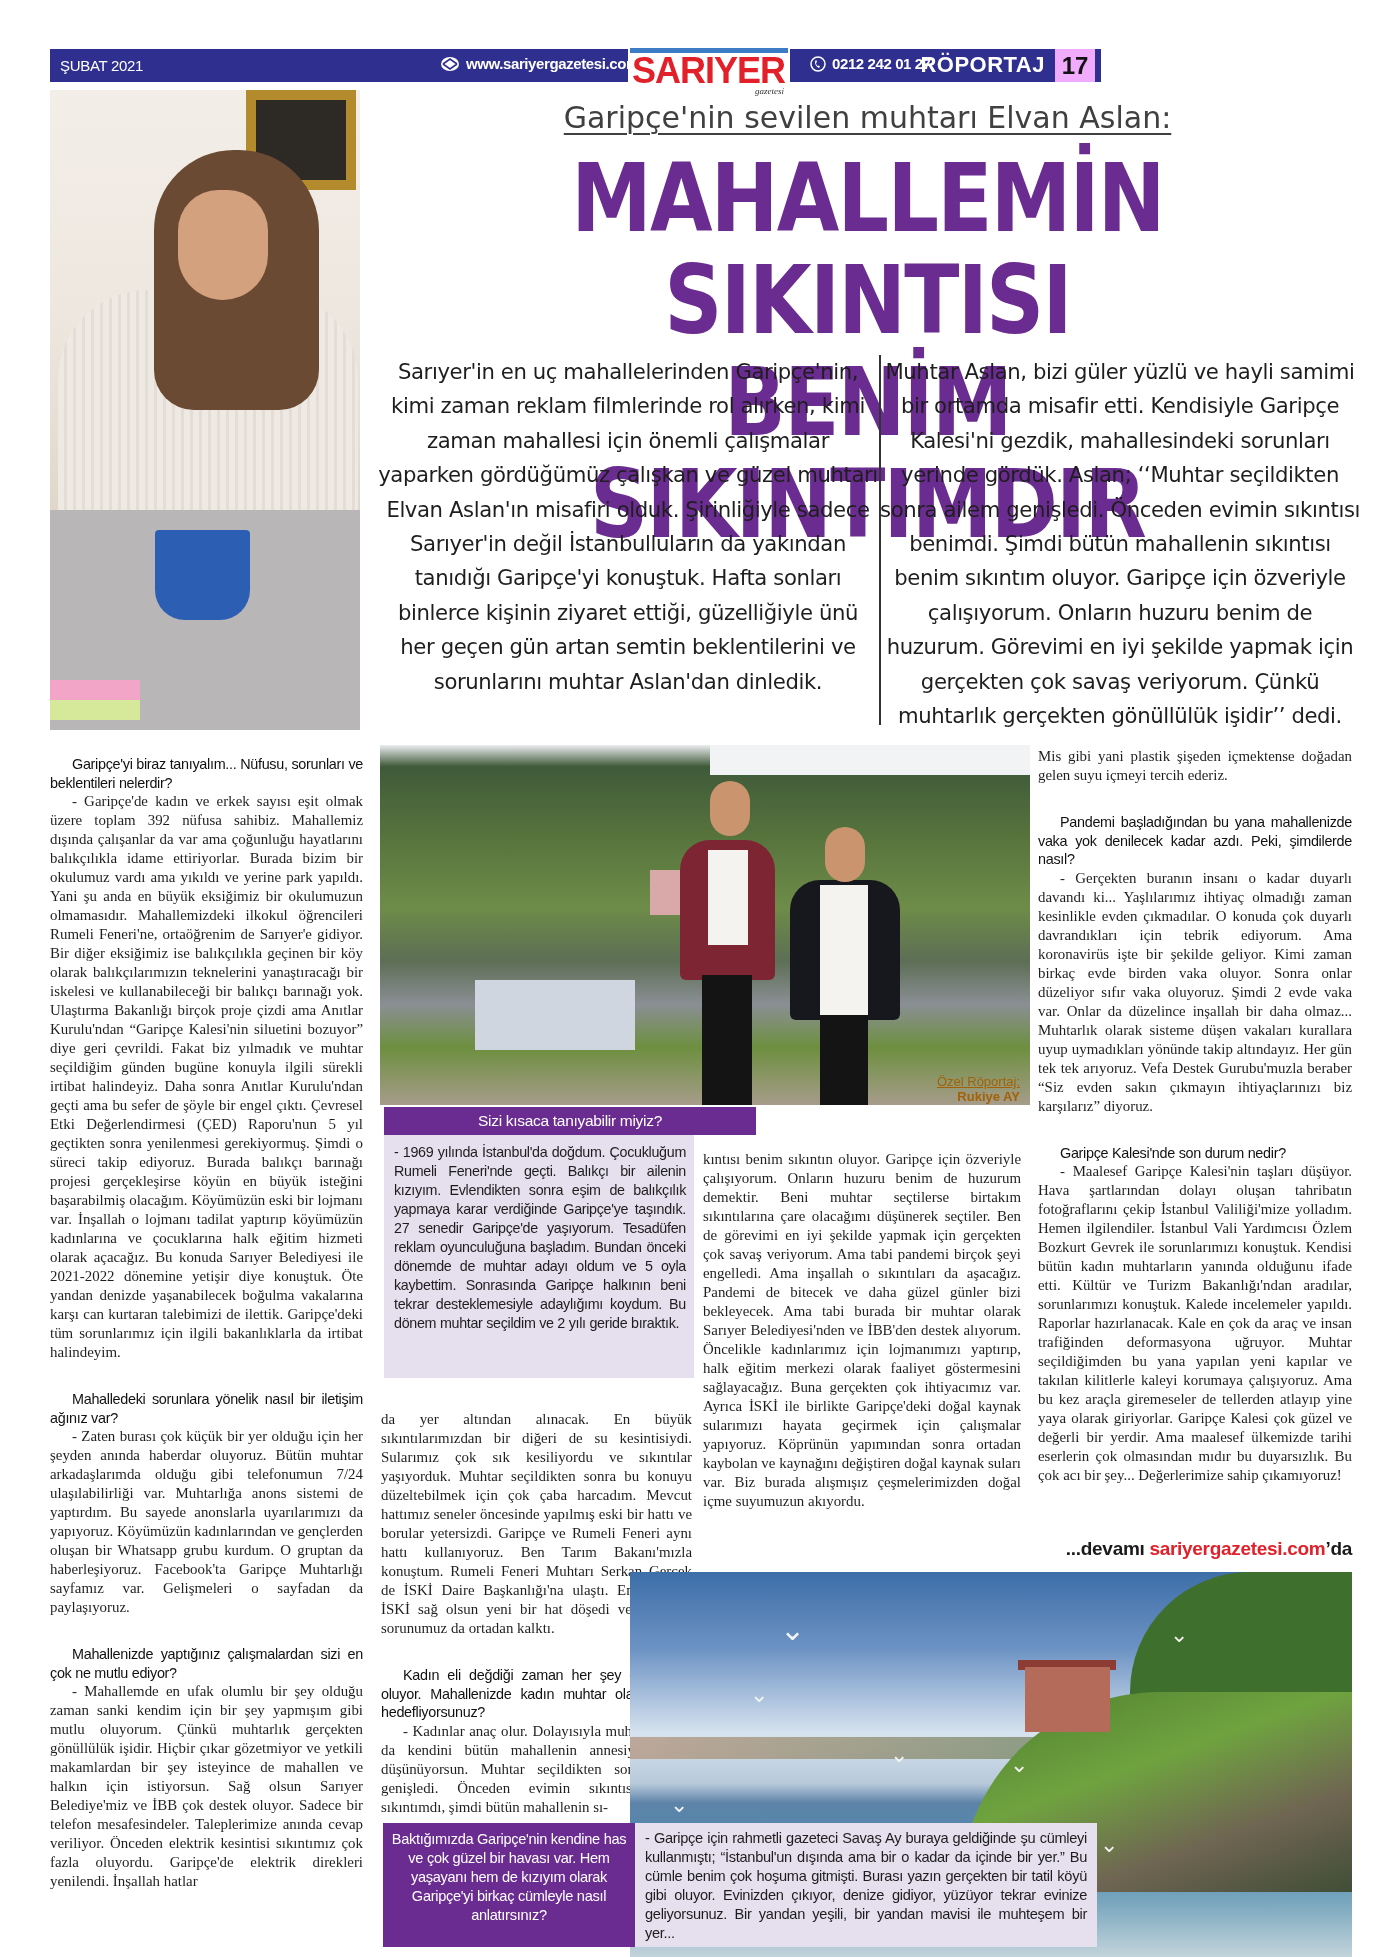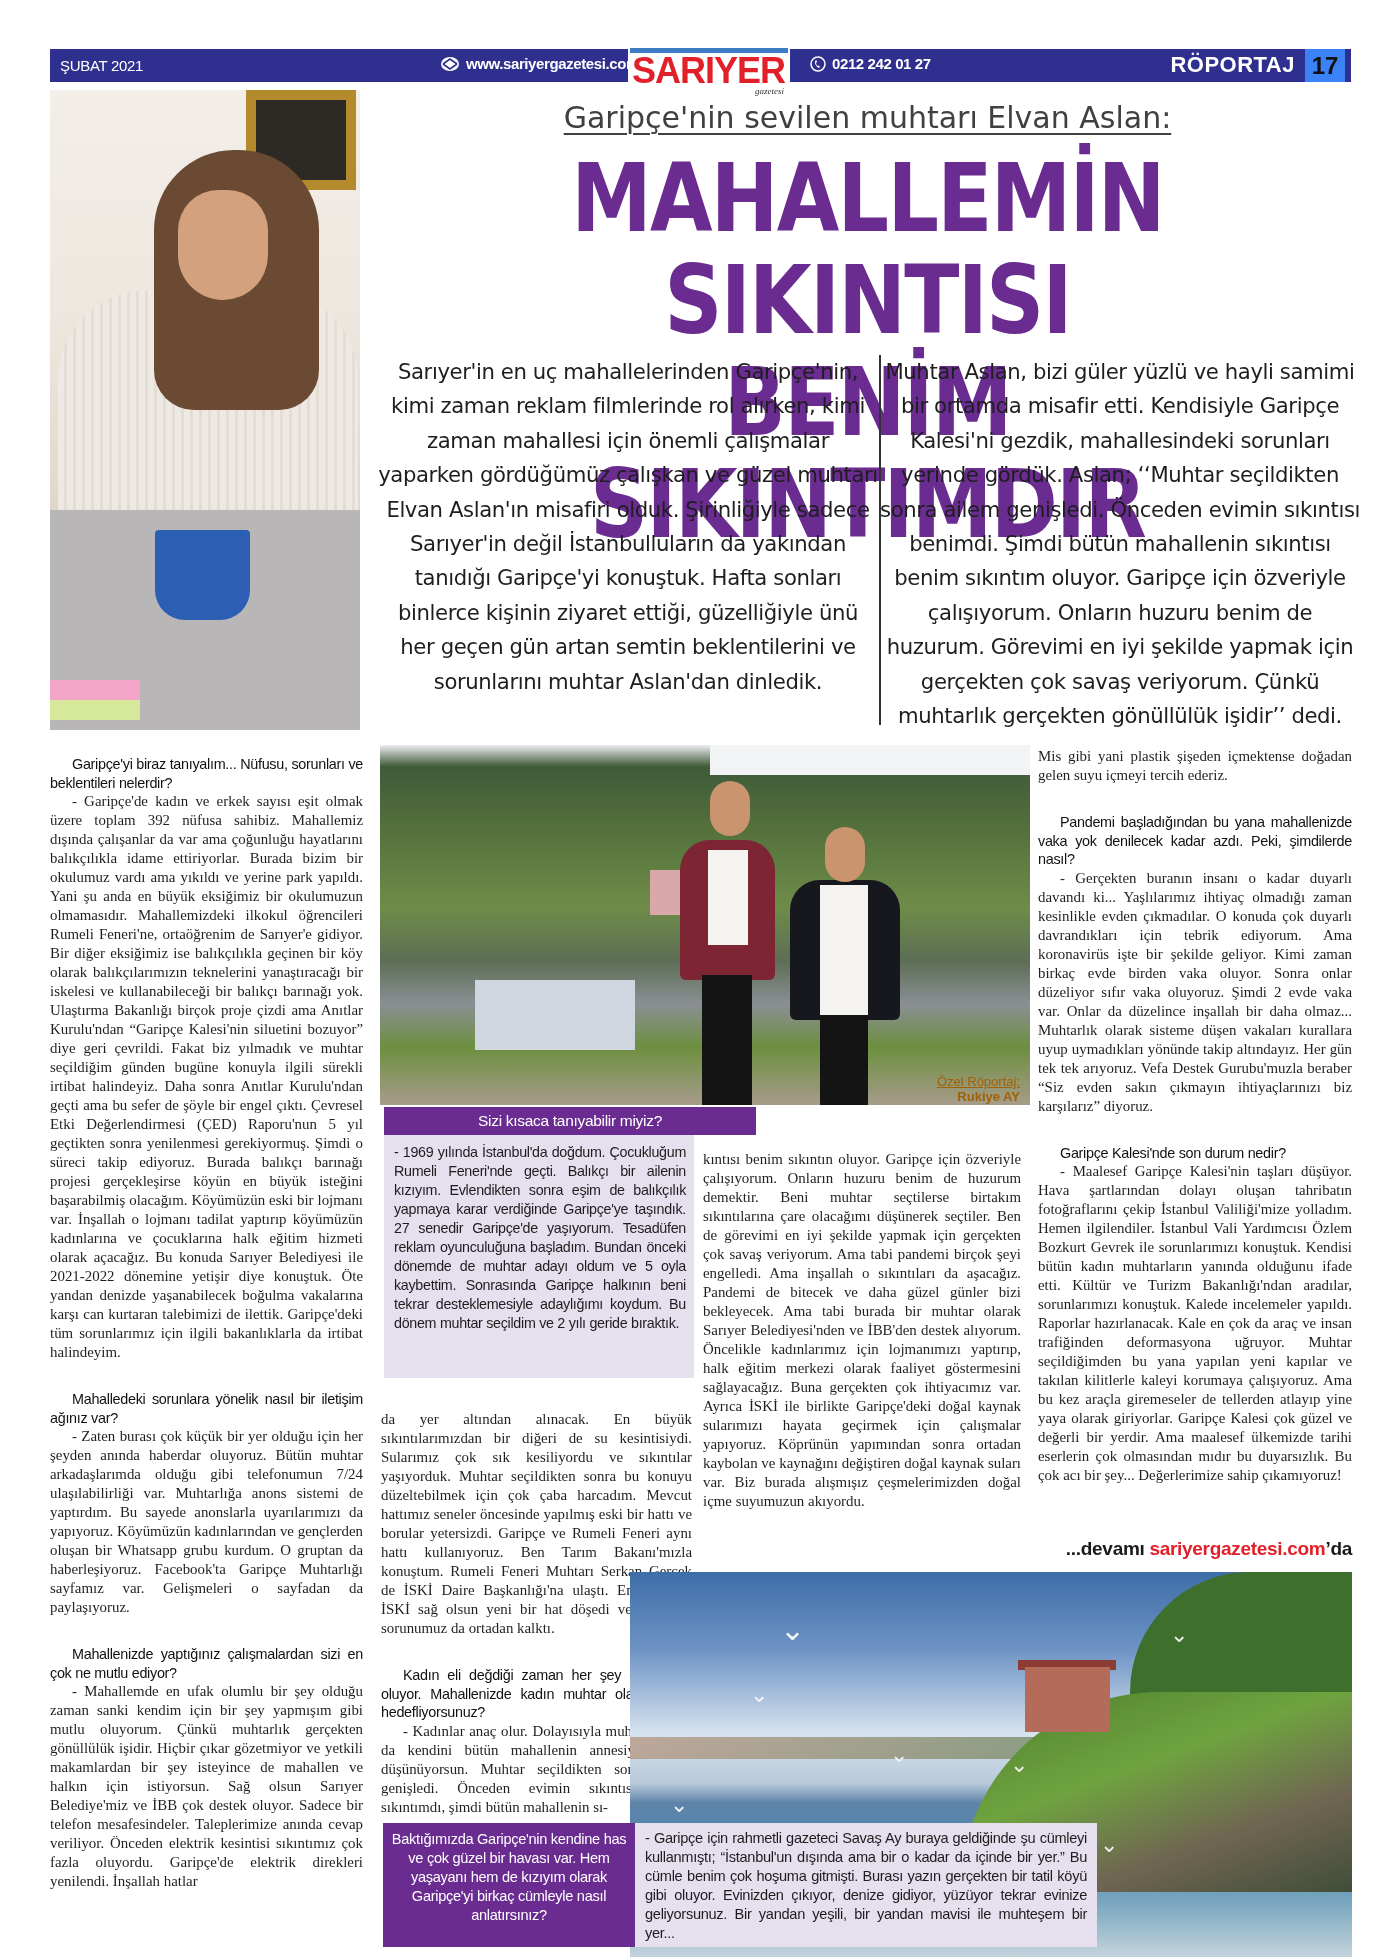--- a/index.html
+++ b/index.html
@@ -1,25 +1,25 @@
 <!DOCTYPE html>
 <html><head>
 <meta charset="utf-8">
 <style>
   * { box-sizing: border-box; margin: 0; padding: 0; }
   html, body { width: 1400px; height: 1957px; background: #ffffff; overflow: hidden; }
   body { position: relative; font-family: "Liberation Serif", serif; color: #1a1a1a; }
 
   
-  .topbar { position: absolute; left: 50px; top: 49px; width: 1301px; height: 33px; background: #2f2f8f; }
+  .topbar { position: absolute; left: 50px; top: 49px; width: 1051px; height: 33px; background: #2f2f8f; }
   .topbar .date { position: absolute; left: 10px; top: 8px; color: #fff; font-family: "Liberation Sans", sans-serif; font-size: 15px; letter-spacing: -0.3px; }
   .topbar .web { position: absolute; left: 390px; top: 6px; color: #fff; font-family: "Liberation Sans", sans-serif; font-size: 15px; font-weight: bold; letter-spacing: -0.4px; display: flex; align-items: center; gap: 6px; }
   .topbar .phone { position: absolute; left: 760px; top: 6px; color: #fff; font-family: "Liberation Sans", sans-serif; font-size: 15px; font-weight: bold; display: flex; align-items: center; gap: 6px; letter-spacing: -0.4px; }
   .topbar .section { position: absolute; right: 56px; top: 3px; color: #fff; font-family: "Liberation Sans", sans-serif; font-size: 22px; font-weight: bold; letter-spacing: 0.5px; }
-  .topbar .pageno { position: absolute; right: 6px; top: 0px; width: 40px; height: 33px; background: #3b82f6; color: #111; font-family: "Liberation Sans", sans-serif; font-size: 24px; font-weight: bold; text-align: center; line-height: 34px; }
+  .topbar .pageno { position: absolute; right: 6px; top: 0px; width: 40px; height: 33px; background: #f0abfc; color: #111; font-family: "Liberation Sans", sans-serif; font-size: 24px; font-weight: bold; text-align: center; line-height: 34px; }
   .logo { position: absolute; left: 628px; top: 46px; width: 162px; height: 48px; background: #fff; }
   .logo .strip { position: absolute; left: 2px; top: 2px; width: 158px; height: 5px; background: #3c7cc4; }
   .logo .name { position: absolute; left: 4px; top: 4px; color: #e2202a; font-family: "Liberation Sans", sans-serif; font-weight: bold; font-size: 36px; letter-spacing: -1px; line-height: 40px; transform: scaleY(1.05); }
   .logo .sub { position: absolute; right: 6px; bottom: -2px; font-style: italic; font-size: 9px; color: #333; }
 
   
   .kicker { position: absolute; left: 380px; top: 100px; width: 975px; text-align: center; font-family: "DejaVu Sans", sans-serif; font-size: 30px; color: #404040; }
   .kicker span { text-decoration: underline; text-underline-offset: 5px; text-decoration-thickness: 2px; }
   .headline { position: absolute; left: 380px; top: 148px; width: 975px; text-align: center; color: #6b2c91; font-family: "DejaVu Sans", sans-serif; font-weight: bold; font-size: 94px; line-height: 102px; letter-spacing: -2px; transform: scaleX(0.86); transform-origin: center top; }
 

